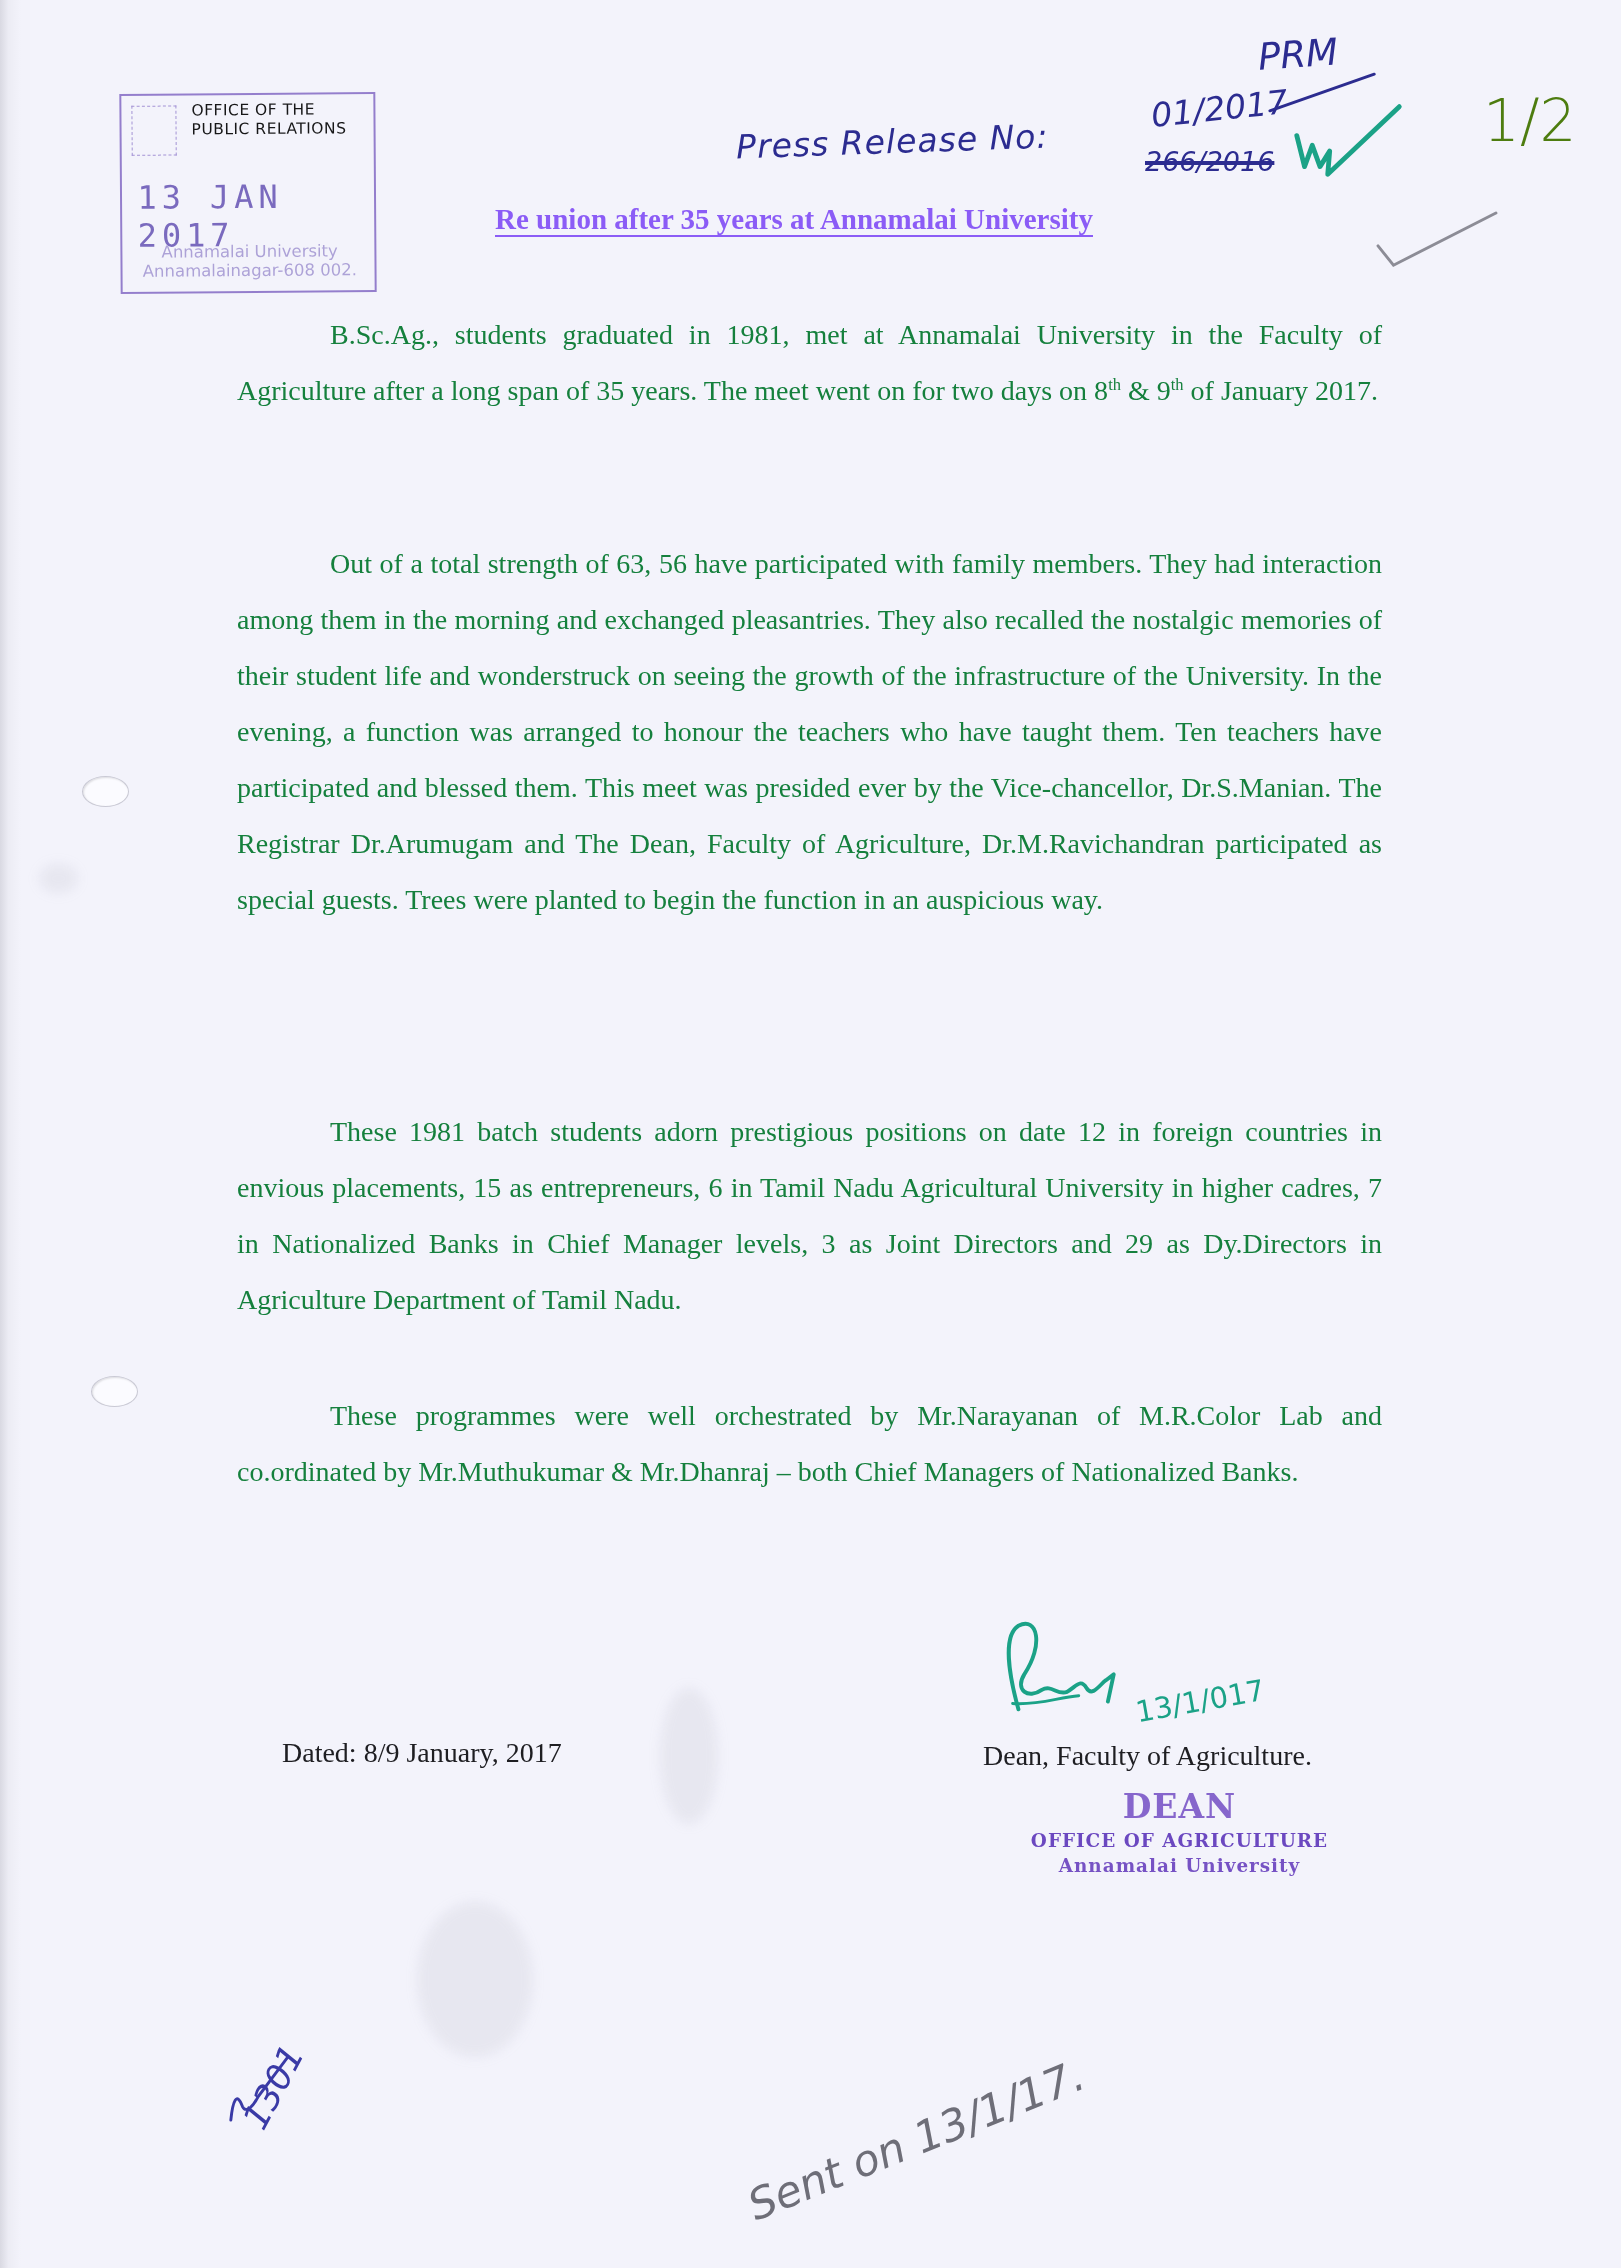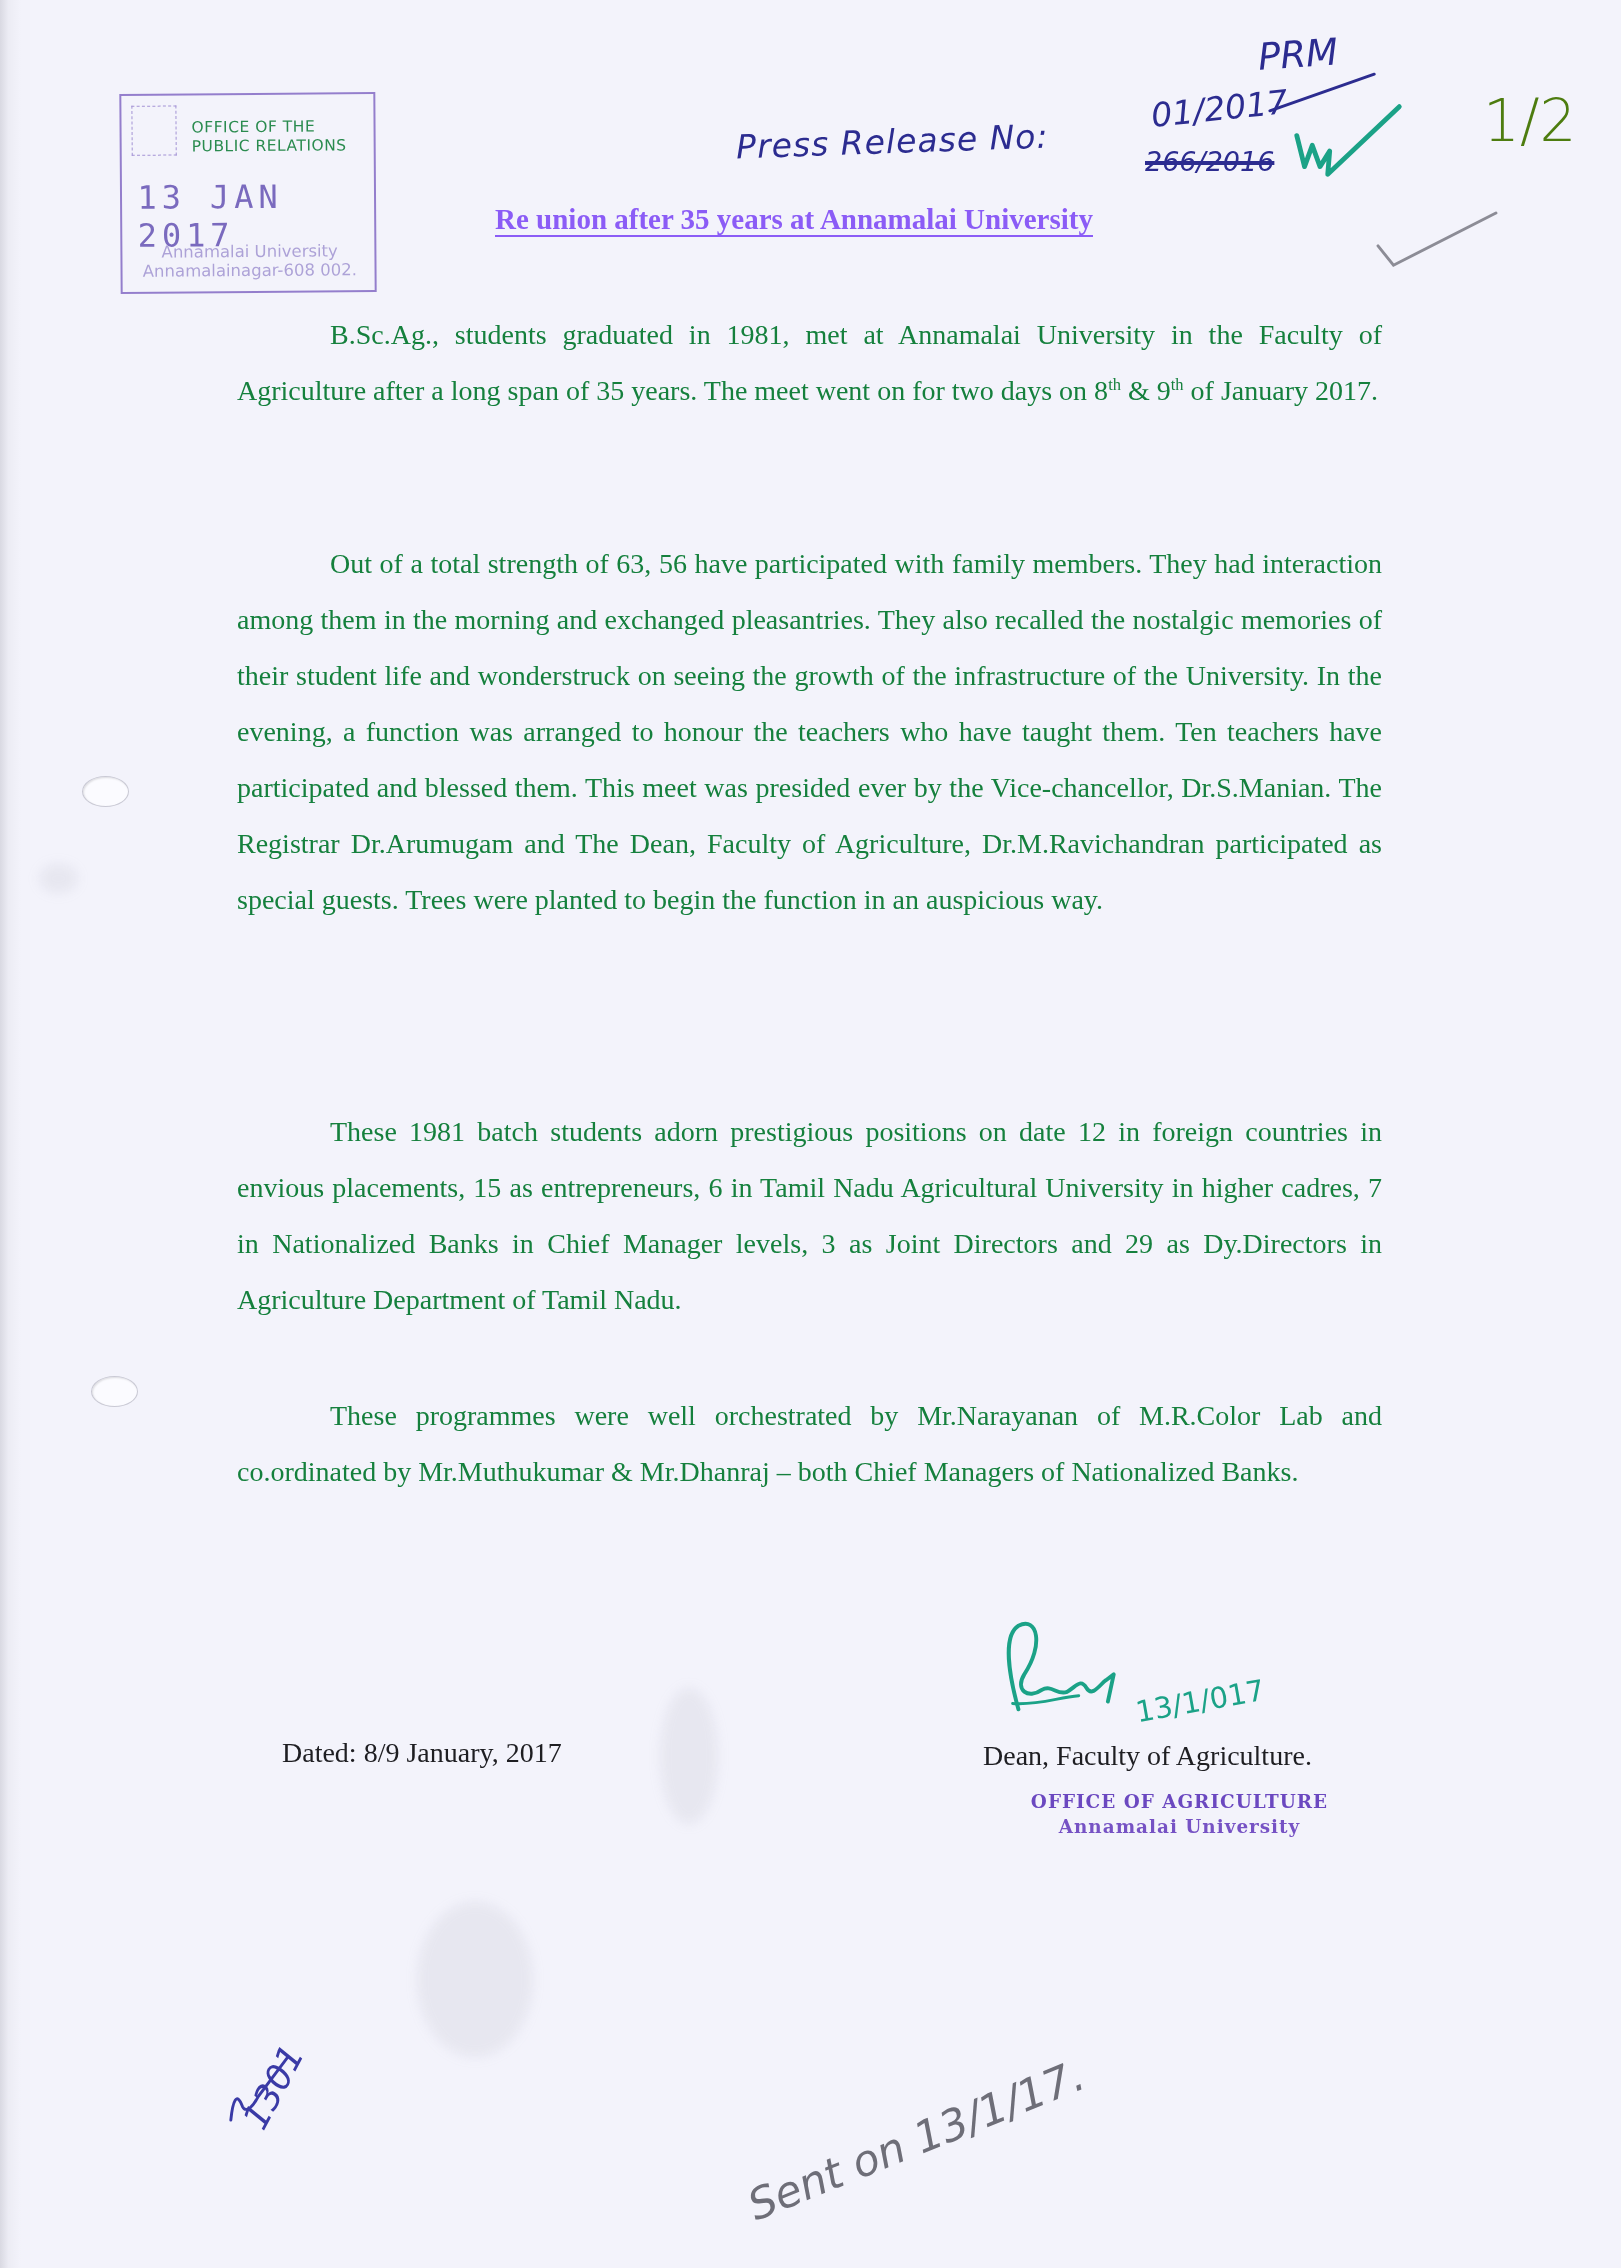--- a/index.html
+++ b/index.html
@@ -24,21 +24,21 @@
   .stamp-pr {
     position: absolute; left: 120px; top: 93px; width: 256px; height: 200px;
     border: 2.9px solid #8a72c8; color: #8a78c6; box-sizing: border-box;
     transform: rotate(-0.4deg); opacity: 0.9;
     font-family: "DejaVu Sans", sans-serif;
   }
   .stamp-pr .emblem {
     position: absolute; left: 9.7px; top: 9.7px; width: 45px; height: 50px;
     border: 1.9px dashed #9a88d0; box-sizing: border-box;
   }
-  .stamp-pr .office { position: absolute; left: 70px; top: 23px; font-size: 15.5px; line-height: 19.4px; letter-spacing: 0.5px; color: #15803d; }
+  .stamp-pr .office { position: absolute; left: 70px; top: 6px; font-size: 15.5px; line-height: 19.4px; letter-spacing: 0.5px; color: #000000; }
   .stamp-pr .date { position: absolute; left: 15.5px; top: 83px; font-size: 32px; letter-spacing: 4.9px; color: #6e5cb8; font-family: "DejaVu Sans Mono", monospace; }
   .stamp-pr .univ { position: absolute; left: 7.8px; top: 147px; width: 239px; text-align: center; font-size: 16.5px; line-height: 19.4px; color: #a69ad4; }
 
   
   .hand { position: absolute; font-family: "DejaVu Sans", sans-serif; font-style: italic; }
   .press-label { left: 736px; top: 122px; font-size: 33px; color: #2c2c90; transform: rotate(-2deg); letter-spacing: 1px; }
   .press-struck { left: 1145px; top: 146px; font-size: 27px; color: #2c2c90; text-decoration: line-through; text-decoration-thickness: 3.9px; }
   .press-number { left: 1151px; top: 89px; font-size: 33px; color: #2c2c90; transform: rotate(-6deg); }
   .prm { left: 1258px; top: 33px; font-size: 37px; color: #2c2c90; transform: rotate(-4deg); }
   .page-frac { left: 1483px; top: 87px; font-size: 58px; color: #4d7c0f; font-style: normal; font-family: "DejaVu Sans", sans-serif; font-weight: 200; }
@@ -128,20 +128,21 @@
 <svg class="svg-ink" style="left:999px; top:1616px;" width="175" height="107" viewBox="0 0 180 110">
   <path d="M20 96 C10 60 4 20 20 10 C40 0 46 30 26 60 C16 76 30 86 44 76 C54 70 60 82 70 78 C80 72 84 64 90 74 C96 84 104 70 110 66 L118 60 L112 88" fill="none" stroke="#1ba287" stroke-width="4" stroke-linecap="round" stroke-linejoin="round"></path>
   <path d="M14 90 C40 92 60 84 82 82" fill="none" stroke="#1ba287" stroke-width="3" stroke-linecap="round"></path>
 </svg>
 <div class="hand sig-date">13/1/017</div>
 
 <div class="dated">Dated: 8/9 January, 2017</div>
 <div class="signatory">Dean, Faculty of Agriculture.</div>
 
 <div class="stamp-dean">
+  <div class="line1">DEAN</div>
   <div class="line2">OFFICE OF AGRICULTURE</div>
   <div class="line3">Annamalai University</div>
 </div>
 
 <div class="hand inward-note">1301</div>
 <svg class="svg-ink" style="left:225px; top:2052px;" width="68" height="78" viewBox="0 0 70 80">
   <path d="M6 70 C8 50 12 40 18 56 C22 64 30 54 34 46 L64 6" fill="none" stroke="#3a3aa6" stroke-width="3" stroke-linecap="round"></path>
 </svg>
 <div class="hand sent-note">Sent on 13/1/17.</div>
 

